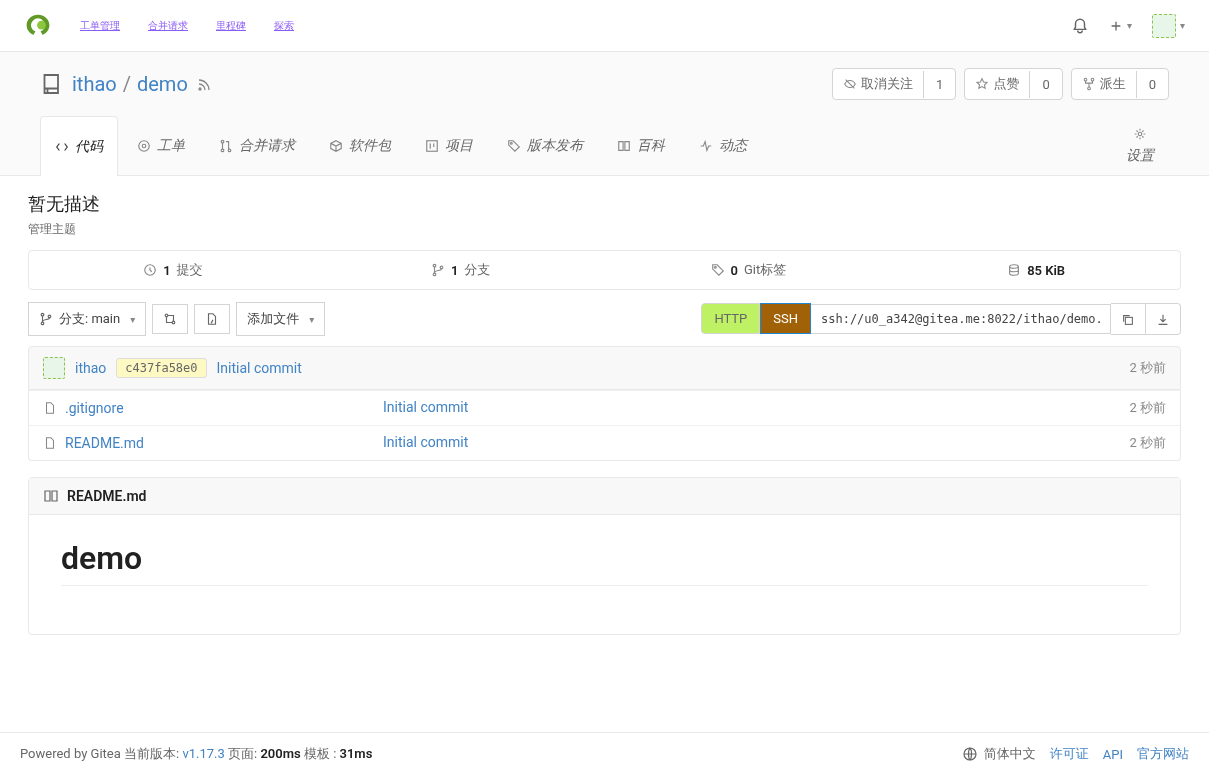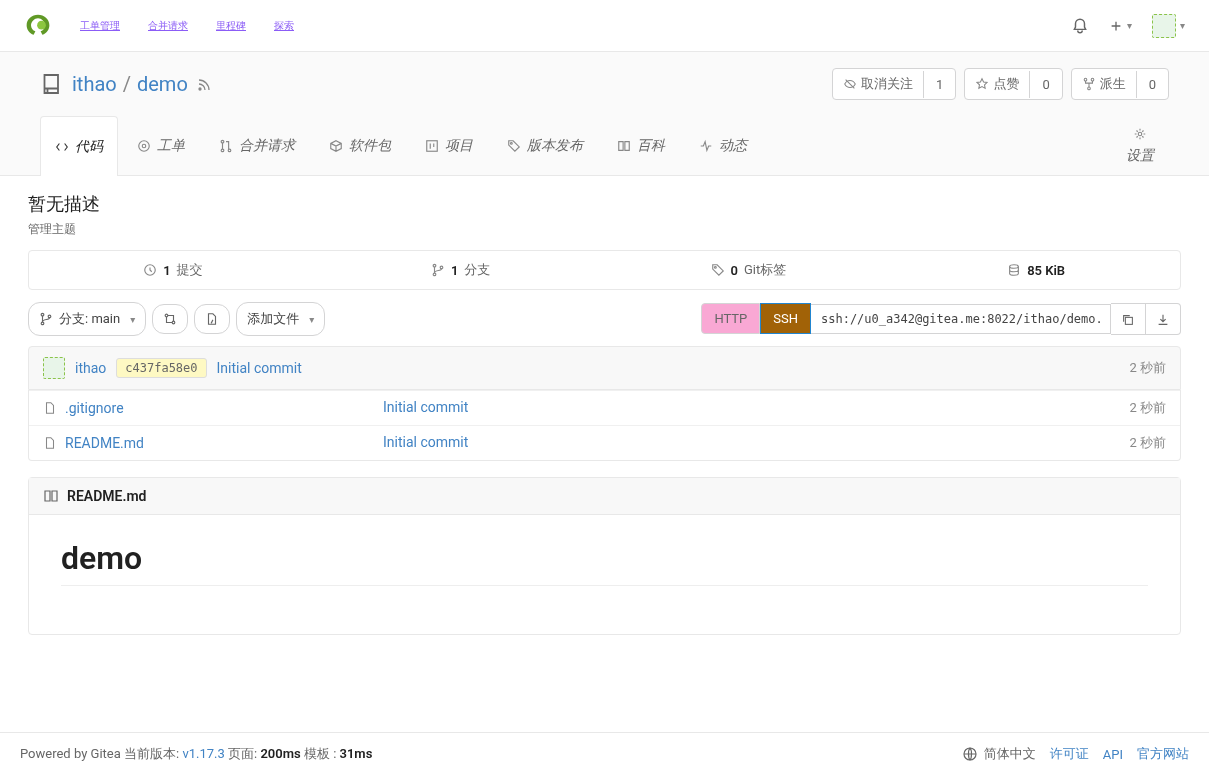--- a/index.html
+++ b/index.html
@@ -24,24 +24,24 @@
 .tab { display: flex; align-items: center; gap: 6px; padding: 10px 14px; color: #666; border: 1px solid transparent; border-bottom: none; cursor: pointer; font-size: 14px; font-style: italic; }
 .tab.active { background: #fff; border-color: #e8e8e8; border-radius: 4px 4px 0 0; color: #212121; margin-bottom: -1px; }
 .tab-settings { margin-left: auto; flex-direction: column; }
 .main { padding: 16px 28px; }
 .desc { font-size: 18px; margin-bottom: 4px; }
 .topic-link { font-size: 12px; color: #666; }
 .stats-bar { display: flex; border: 1px solid #e8e8e8; border-radius: 4px; margin: 12px 0; }
 .stat { flex: 1; text-align: center; padding: 10px; display: flex; justify-content: center; align-items: center; gap: 6px; color: #666; font-size: 13px; }
 .stat b { color: #212121; font-weight: 600; }
 .toolbar { display: flex; align-items: center; gap: 6px; margin-bottom: 10px; }
-.btn { border: 1px solid #d4d4d5; background: #fff; border-radius: 12px; padding: 7px 10px; font-size: 13px; display: inline-flex; align-items: center; gap: 6px; color: #444; cursor: pointer; }
+.btn { border: 1px solid #d4d4d5; background: #fff; border-radius: 0; padding: 7px 10px; font-size: 13px; display: inline-flex; align-items: center; gap: 6px; color: #444; cursor: pointer; }
 .clone-box { margin-left: auto; display: flex; align-items: center; }
 .clone-box .proto { border: 1px solid #d4d4d5; padding: 7px 12px; font-size: 13px; cursor: pointer; }
-.clone-box .proto.http { border-radius: 4px 0 0 4px; background: #f9a8d4; color: #666; }
+.clone-box .proto.http { border-radius: 4px 0 0 4px; background: #bef264; color: #666; }
 .clone-box .proto.ssh { background: #a16207; color: #fff; border-color: #2185d0; }
 .clone-box input { border: 1px solid #d4d4d5; border-left: none; padding: 7px 10px; font-size: 12px; width: 300px; color: #444; font-family: monospace; }
 .clone-box .ibtn { border: 1px solid #d4d4d5; border-left: none; padding: 7px 10px; cursor: pointer; background: #fff; color: #666; }
 .clone-box .ibtn:last-child { border-radius: 0 4px 4px 0; }
 .commit-bar { display: flex; align-items: center; gap: 10px; padding: 10px 14px; border: 1px solid #e8e8e8; border-radius: 4px 4px 0 0; background: #f8f8f8; }
 .commit-bar .sha { font-family: monospace; font-size: 12px; border: 1px solid #ddd; padding: 2px 8px; border-radius: 3px; background: #fef9c3; color: #666; }
 .commit-bar .msg { color: #4183c4; }
 .commit-bar .time { margin-left: auto; color: #888; font-size: 13px; }
 .av-tiny { width: 22px; height: 22px; background: #e8f5e9; border: 1px dashed #8bc34a; border-radius: 2px; }
 .files { border: 1px solid #e8e8e8; border-top: none; border-radius: 0 0 4px 4px; }

